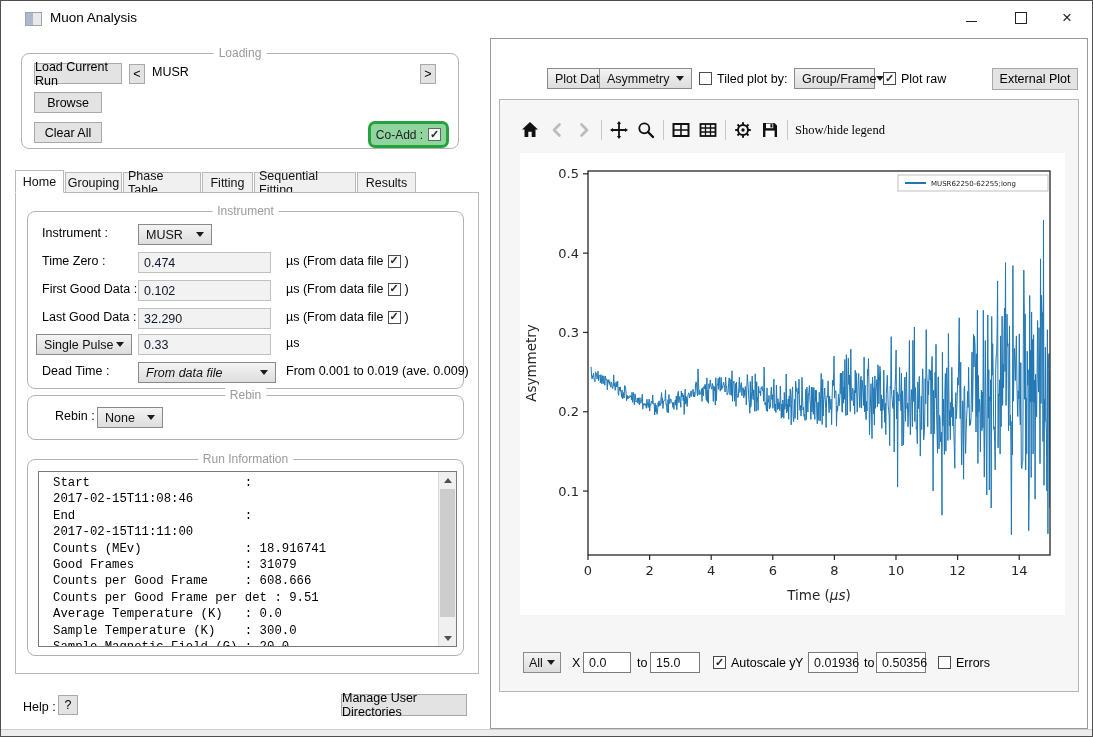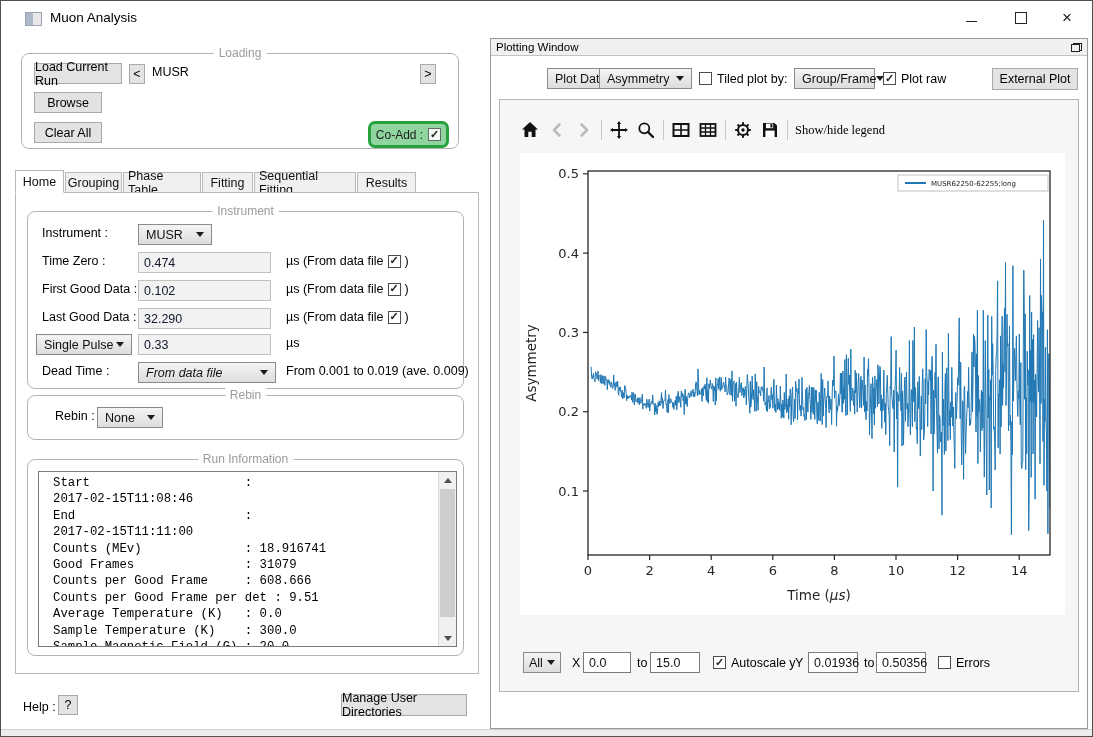--- a/index.html
+++ b/index.html
@@ -191,27 +191,20 @@
         </div>
     </div>
   </div>
 </div>
 
 <div class="abs lbl" style="left:22px;top:699px;">Help :</div>
 <div class="abs btn" style="left:57px;top:694px;width:20px;height:20px;">?</div>
 <div class="abs btn" style="left:340px;top:693px;width:126px;height:22px;">Manage User Directories</div>
 
 <div class="abs dock">
-  <div class="abs docktitle">
-    <span>Plotting Window</span>
-    <span class="floaticon">
-        <span class="r1"></span>
-        <span class="r2"></span>
-      </span>
-  </div>
 
   <div class="abs combo" style="left:8px;top:29px;width:94px;height:21px;margin-left:48px;">
       <span>Plot Data</span>
       <span class="arr"></span>
     </div>
   <div class="abs combo" style="left:108px;top:29px;width:93px;height:21px;">
       <span>Asymmetry</span>
       <span class="arr"></span>
     </div>
   <span class="abs cb" style="left:208px;top:33px;"></span>

